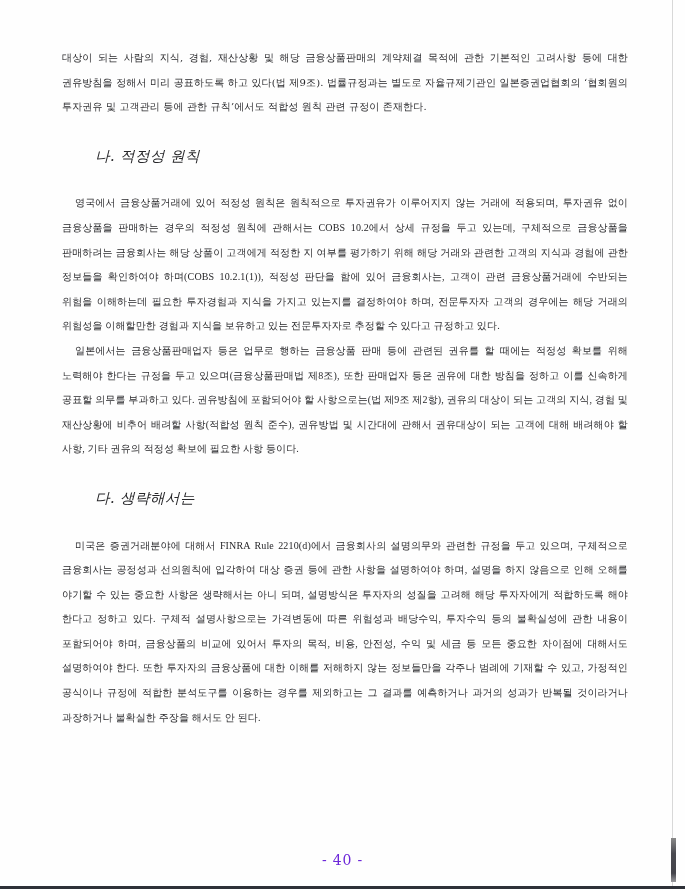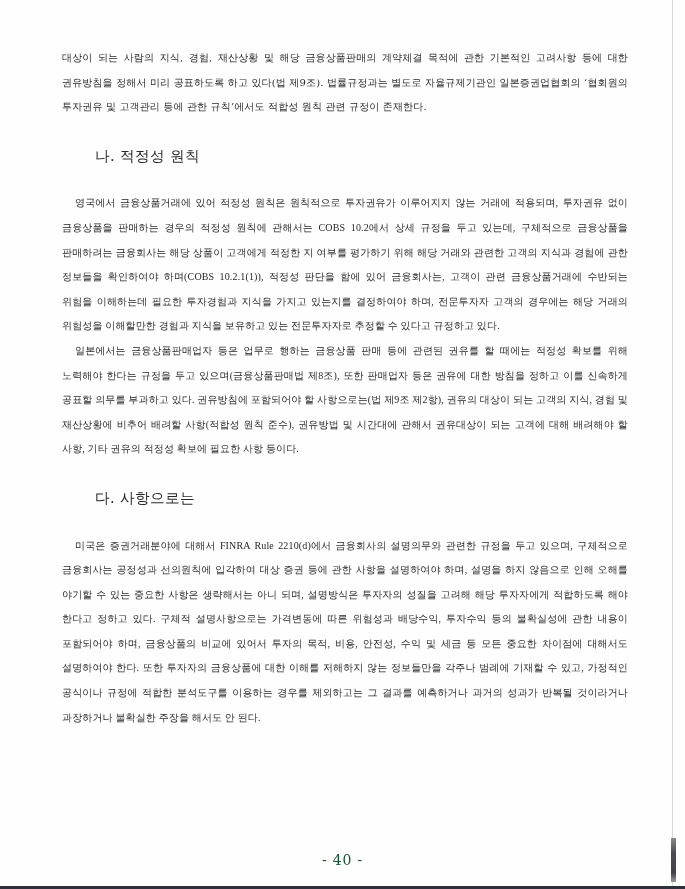--- a/index.html
+++ b/index.html
@@ -65,31 +65,32 @@
     font-family: Liberation Serif, serif;
   }
   p.heading {
     margin: 0;
     font-size: 14.6px;
     line-height: 24.6px;
     color: #27272a;
     text-indent: 33px;
     letter-spacing: 0.4px;
     word-break: keep-all;
+    font-style: italic;
   }
   .gap-sm { height: 24px; }
   .gap-xs { height: 23px; }
   .footer {
     position: absolute;
     left: 0;
     top: 852px;
     width: 685px;
     text-align: center;
     font-size: 14px;
-    color: #14532d;
+    color: #6d28d9;
     letter-spacing: 0.8px;
     font-family: "DejaVu Serif", "Liberation Serif", serif;
   }
 </style>
 </head>
 <body>
 
 <div class="page">
 
   <div class="scan-edge-line"></div>
@@ -105,21 +106,21 @@
     <p class="heading">나. 적정성 원칙</p>
 
     <div class="gap-xs"></div>
 
     <p class="para indent">영국에서 금융상품거래에 있어 적정성 원칙은 원칙적으로 투자권유가 이루어지지 않는 거래에 적용되며, 투자권유 없이 금융상품을 판매하는 경우의 적정성 원칙에 관해서는 COBS 10.2에서  상세 규정을 두고 있는데, 구체적으로 금융상품을 판매하려는 금융회사는 해당 상품이 고객에게 적정한 지 여부를 평가하기 위해 해당 거래와 관련한 고객의 지식과 경험에 관한 정보들을 확인하여야 하며(COBS 10.2.1(1)), 적정성 판단을 함에 있어 금융회사는, 고객이 관련 금융상품거래에 수반되는 위험을 이해하는데 필요한 투자경험과 지식을 가지고 있는지를 결정하여야 하며, 전문투자자 고객의 경우에는 해당 거래의 위험성을 이해할만한 경험과 지식을 보유하고 있는 전문투자자로 추정할 수 있다고 규정하고 있다.</p>
 
     <p class="para indent">일본에서는 금융상품판매업자 등은 업무로 행하는 금융상품 판매 등에 관련된 권유를 할 때에는 적정성 확보를 위해 노력해야 한다는 규정을 두고 있으며(금융상품판매법 제8조), 또한 판매업자 등은 권유에 대한 방침을 정하고 이를 신속하게 공표할 의무를 부과하고 있다. 권유방침에 포함되어야 할 사항으로는(법 제9조 제2항), 권유의 대상이 되는 고객의 지식, 경험 및 재산상황에 비추어 배려할 사항(적합성 원칙 준수), 권유방법 및 시간대에 관해서 권유대상이 되는 고객에 대해 배려해야 할 사항, 기타 권유의 적정성 확보에 필요한 사항 등이다.</p>
 
     <div class="gap-sm"></div>
 
-    <p class="heading">다. 사항으로는</p>
+    <p class="heading">다. 생략해서는</p>
 
     <div class="gap-xs"></div>
 
     <p class="para indent">미국은 증권거래분야에 대해서 FINRA Rule 2210(d)에서 금융회사의 설명의무와 관련한 규정을 두고 있으며, 구체적으로 금융회사는 공정성과 선의원칙에 입각하여 대상 증권 등에 관한 사항을 설명하여야 하며, 설명을 하지 않음으로 인해 오해를 야기할 수 있는 중요한 사항은 생략해서는 아니 되며, 설명방식은 투자자의 성질을 고려해 해당 투자자에게 적합하도록 해야 한다고 정하고 있다. 구체적 설명사항으로는 가격변동에 따른 위험성과 배당수익, 투자수익 등의 불확실성에 관한 내용이 포함되어야 하며, 금융상품의 비교에 있어서 투자의 목적, 비용, 안전성, 수익 및 세금 등 모든 중요한 차이점에 대해서도 설명하여야 한다. 또한 투자자의 금융상품에 대한 이해를 저해하지 않는 정보들만을 각주나 범례에 기재할 수 있고, 가정적인 공식이나 규정에 적합한 분석도구를 이용하는 경우를 제외하고는 그 결과를 예측하거나 과거의 성과가 반복될 것이라거나 과장하거나 불확실한 주장을 해서도 안 된다.</p>
 
   </div>
 
   <div class="footer">- 40 -</div>
 
 </div>

